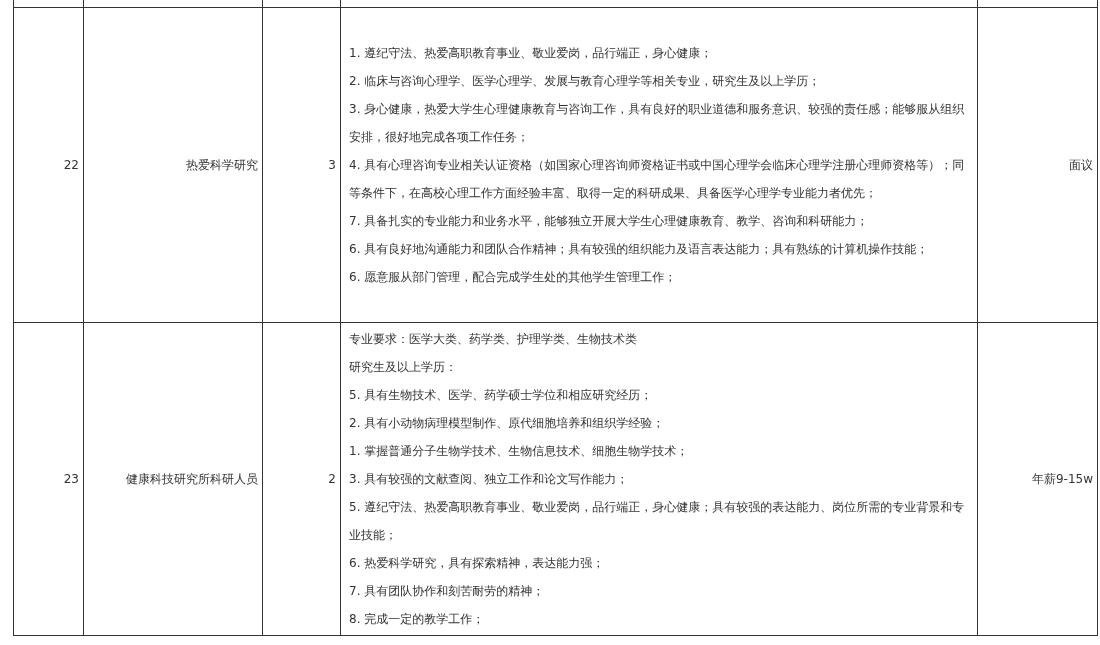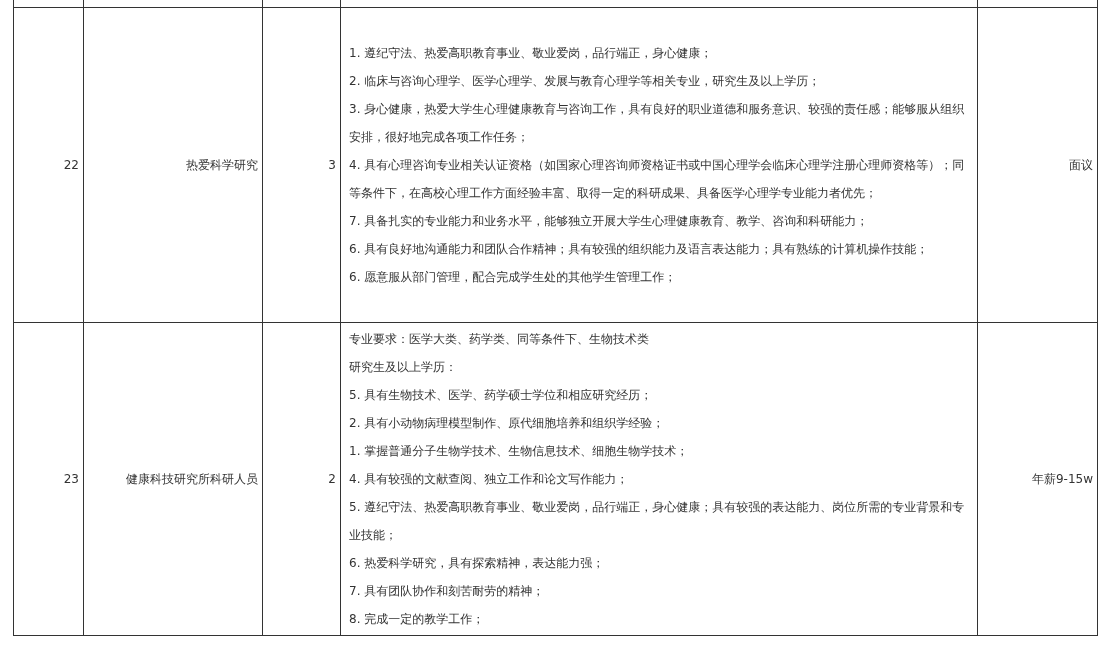--- a/index.html
+++ b/index.html
@@ -88,26 +88,26 @@
           <div class="req-line">6. 愿意服从部门管理，配合完成学生处的其他学生管理工作；</div>
         </td>
         <td class="c-center">面议</td>
       </tr>
 
       <tr class="row-23">
         <td class="c-center">23</td>
         <td class="c-center">健康科技研究所科研人员</td>
         <td class="c-center">2</td>
         <td class="c-req">
-          <div class="req-line">专业要求：医学大类、药学类、同等条件下、生物技术类</div>
+          <div class="req-line">专业要求：医学大类、药学类、护理学类、生物技术类</div>
           <div class="req-line">研究生及以上学历：</div>
           <div class="req-line">5. 具有生物技术、医学、药学硕士学位和相应研究经历；</div>
           <div class="req-line">2. 具有小动物病理模型制作、原代细胞培养和组织学经验；</div>
           <div class="req-line">1. 掌握普通分子生物学技术、生物信息技术、细胞生物学技术；</div>
-          <div class="req-line">4. 具有较强的文献查阅、独立工作和论文写作能力；</div>
+          <div class="req-line">3. 具有较强的文献查阅、独立工作和论文写作能力；</div>
           <div class="req-line">5. 遵纪守法、热爱高职教育事业、敬业爱岗，品行端正，身心健康；具有较强的表达能力、岗位所需的专业背景和专业技能；</div>
           <div class="req-line">6. 热爱科学研究，具有探索精神，表达能力强；</div>
           <div class="req-line">7. 具有团队协作和刻苦耐劳的精神；</div>
           <div class="req-line">8. 完成一定的教学工作；</div>
         </td>
         <td class="c-center">年薪9-15w</td>
       </tr>
     </tbody>
   </table>
 </div>

